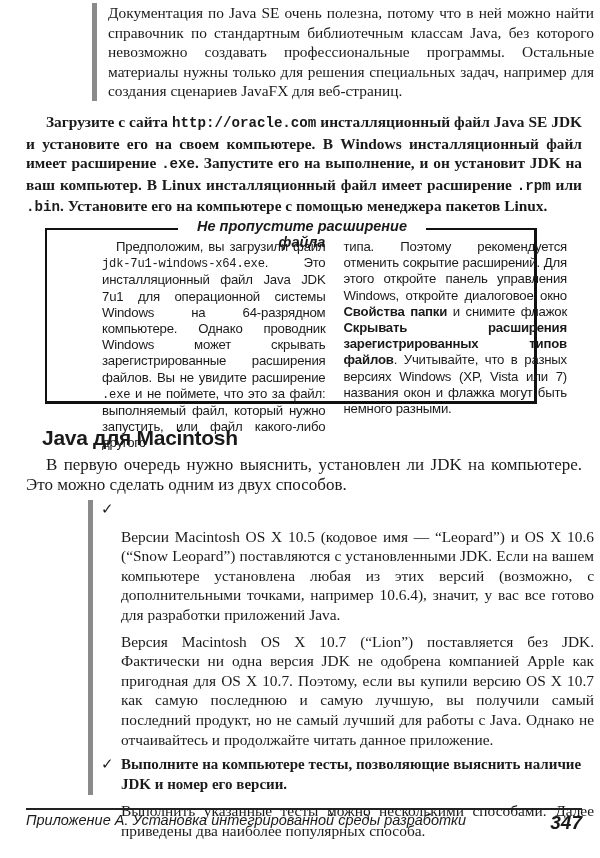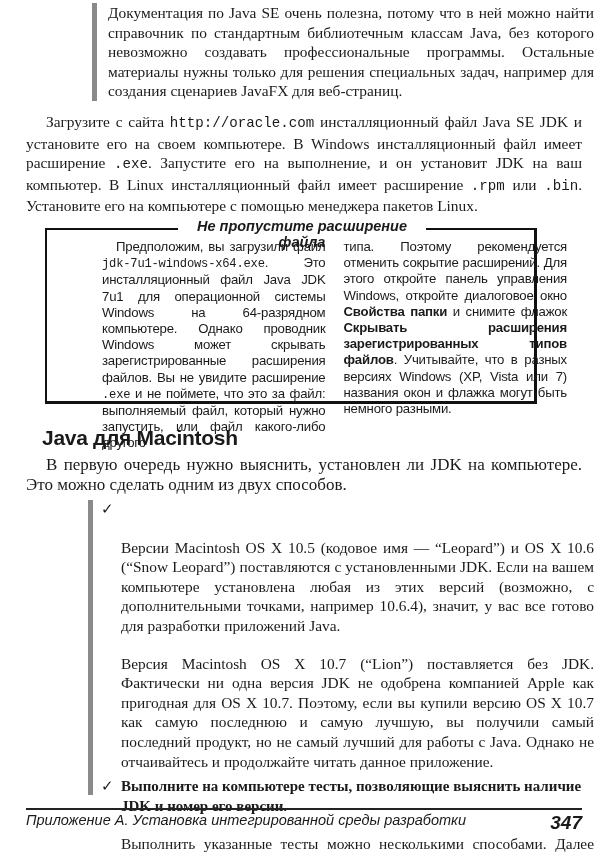--- a/index.html
+++ b/index.html
@@ -11,21 +11,21 @@
 
   .note-top {
     position: absolute; left: 92px; top: 3px; width: 502px;
     border-left: 5px solid #8a8a8a;
     padding-left: 11px; box-sizing: border-box;
   }
   .note-top p { font-size: 15.4px; line-height: 19.6px; text-align: justify; }
 
   .para1 {
     position: absolute; left: 26px; top: 112px; width: 556px;
-    font-size: 15.4px; line-height: 19.6px; text-align: justify; text-indent: 20px;
+    font-size: 15.4px; line-height: 19.6px; text-align: justify; text-indent: 20px; font-weight: bold;
   }
 
   .sidebar-box {
     position: absolute; left: 45px; top: 228px; width: 492px; height: 176px;
     border: 2px solid #111; border-top: none; border-right-width: 3px; border-bottom-width: 3px;
     box-sizing: border-box;
   }
   .sidebar-rule-left { position: absolute; left: 45px; top: 228px; width: 133px; border-top: 2px solid #111; }
   .sidebar-rule-right { position: absolute; left: 426px; top: 228px; width: 111px; border-top: 2px solid #111; }
   .sidebar-title {
@@ -52,21 +52,21 @@
   .checklist {
     position: absolute; left: 88px; top: 500px; width: 506px;
     border-left: 5px solid #8a8a8a; padding-left: 8px; box-sizing: border-box; height: 295px;
   }
   .check-head {
     display: flex; font-size: 15px; line-height: 19.6px; font-weight: bold;
   }
   .check-mark { width: 20px; flex: none; font-weight: normal; }
   .check-body {
     margin-left: 20px; font-size: 15.4px; line-height: 19.6px; text-align: justify;
-    margin-top: 18px; margin-bottom: 6px;
+    margin-top: 7px; margin-bottom: 6px;
   }
   .footer-rule { position: absolute; left: 26px; top: 808px; width: 556px; border-top: 2px solid #222; }
   .footer-title {
     position: absolute; left: 26px; top: 812px; font-size: 14.5px; font-weight: normal; font-style: italic;
   }
   .footer-page {
     position: absolute; right: 18px; top: 812px; font-size: 19px; font-weight: bold; font-style: italic;
   }
 </style>
 </head>

